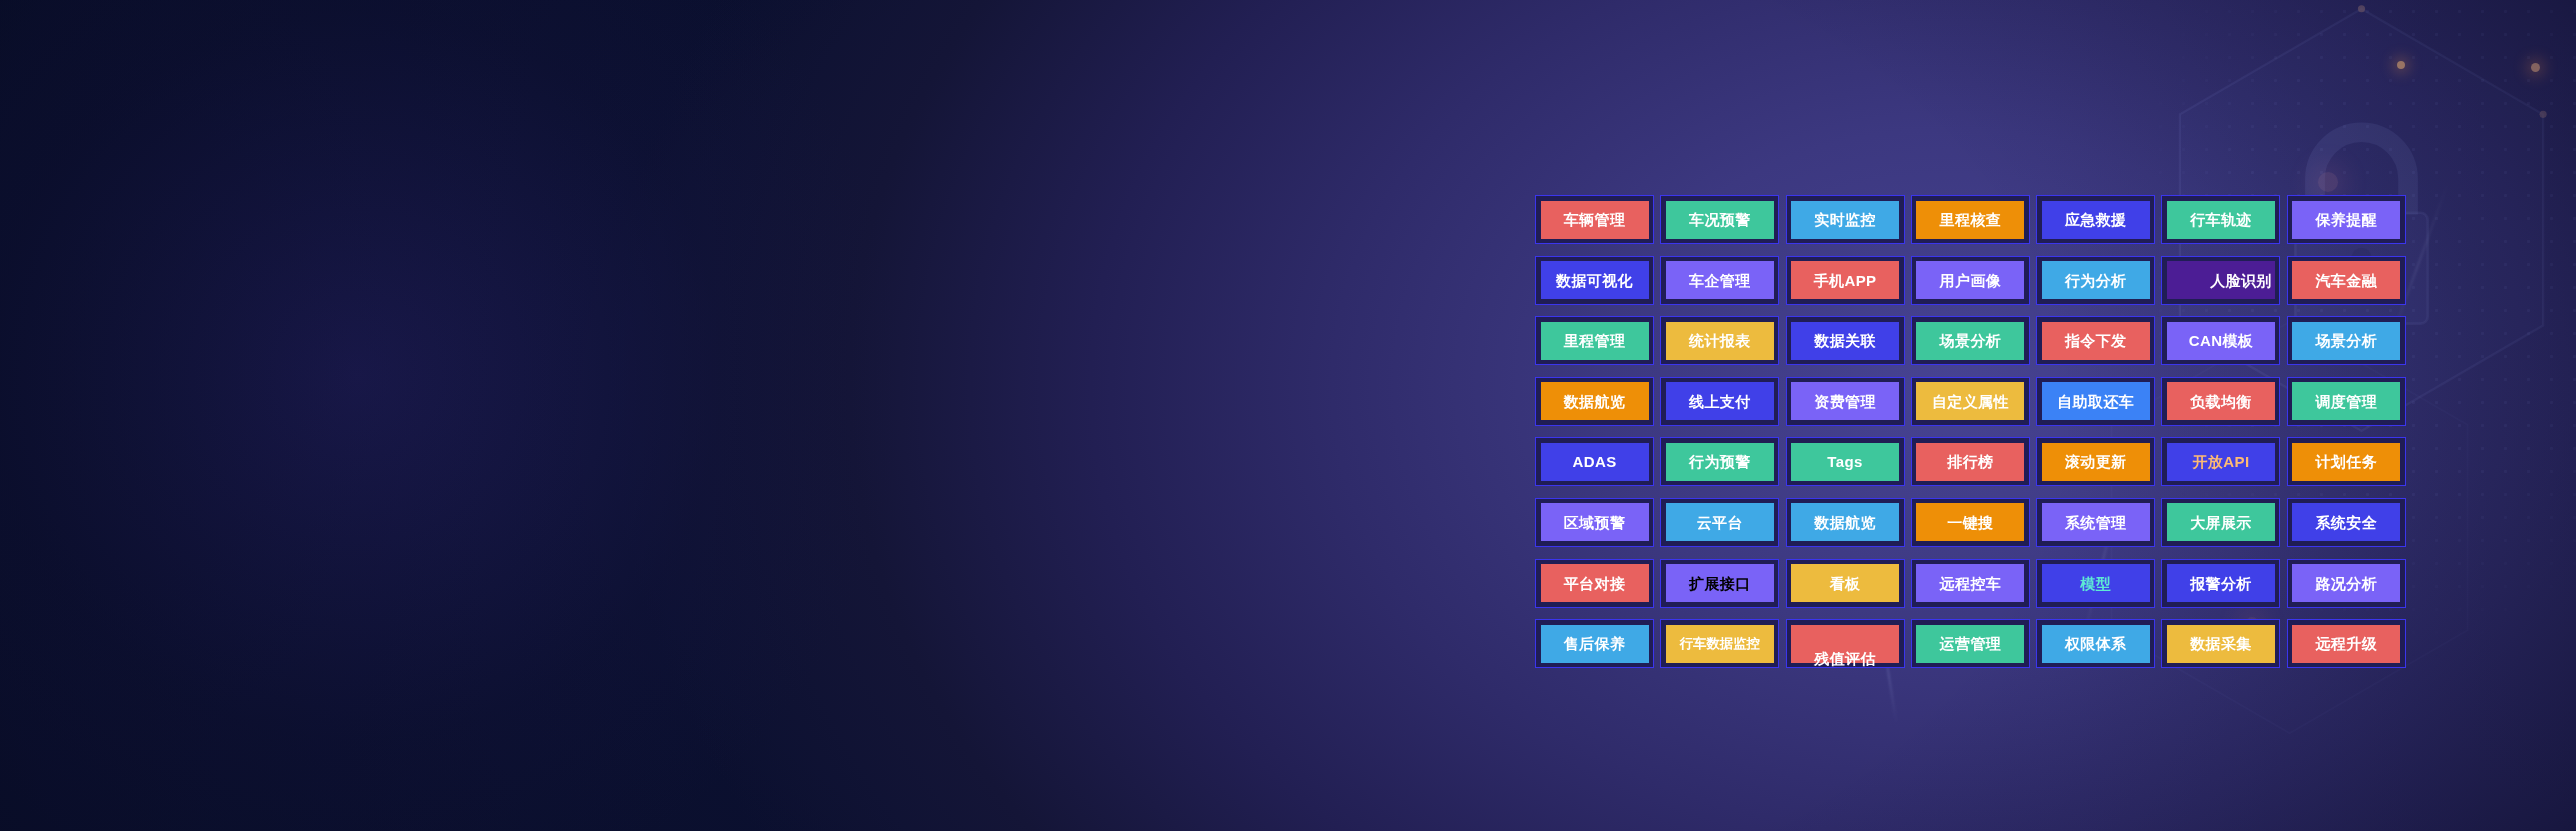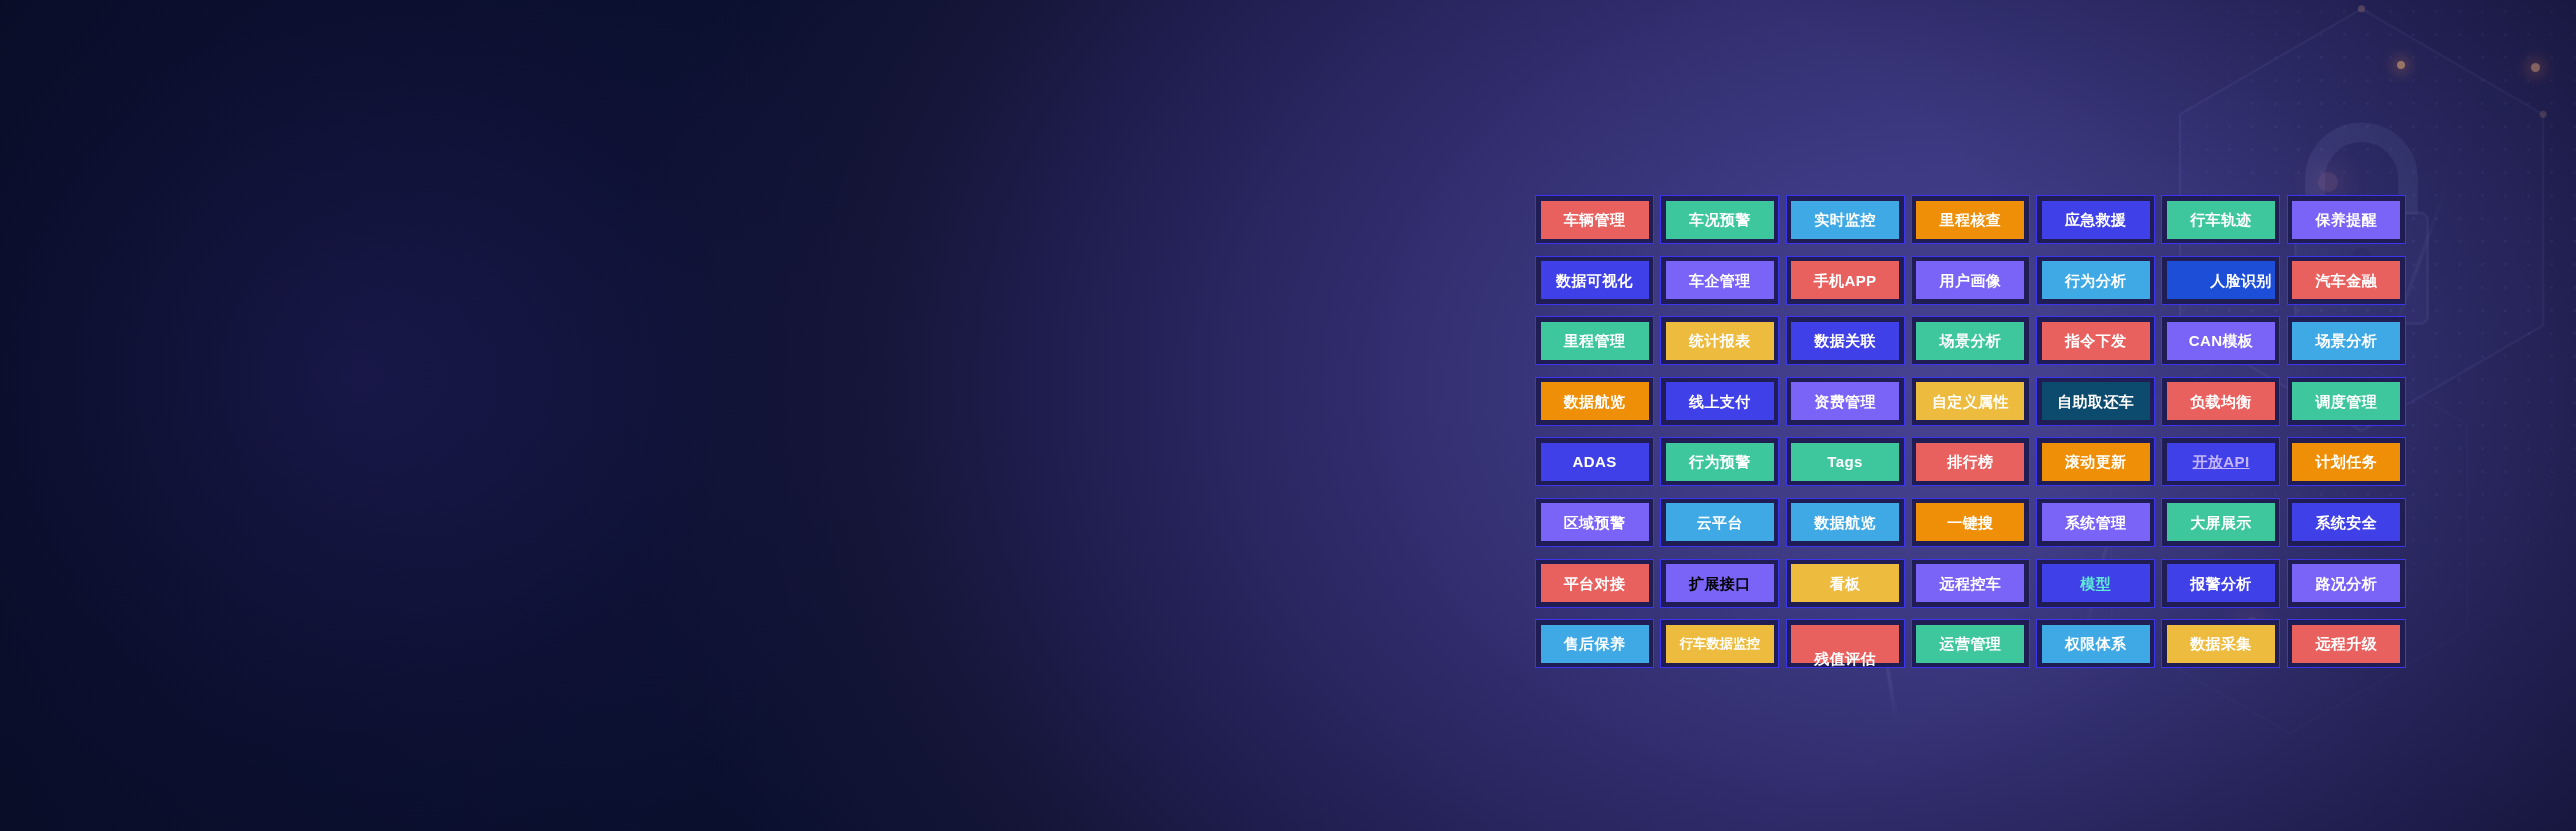--- a/index.html
+++ b/index.html
@@ -217,21 +217,21 @@
         <div class="tile-fill" style="background: rgb(122, 99, 247);">
           <span class="tile-label" style="color: rgb(255, 255, 255);">用户画像</span>
         </div>
       </div>
       <div class="tile">
         <div class="tile-fill" style="background: rgb(63, 169, 230);">
           <span class="tile-label" style="color: rgb(255, 255, 255);">行为分析</span>
         </div>
       </div>
       <div class="tile">
-        <div class="tile-fill" style="background: #1d4ed8; padding-left: 40px;">
+        <div class="tile-fill" style="background: #4c1d95; padding-left: 40px;">
           <span class="tile-label" style="color: rgb(255, 255, 255);">人脸识别</span>
         </div>
       </div>
       <div class="tile">
         <div class="tile-fill" style="background: rgb(232, 97, 95);">
           <span class="tile-label" style="color: rgb(255, 255, 255);">汽车金融</span>
         </div>
       </div>
       <div class="tile">
         <div class="tile-fill" style="background: rgb(62, 199, 156);">
@@ -282,21 +282,21 @@
         <div class="tile-fill" style="background: rgb(122, 99, 247);">
           <span class="tile-label" style="color: rgb(255, 255, 255);">资费管理</span>
         </div>
       </div>
       <div class="tile">
         <div class="tile-fill" style="background: rgb(237, 187, 62);">
           <span class="tile-label" style="color: rgb(255, 255, 255);">自定义属性</span>
         </div>
       </div>
       <div class="tile">
-        <div class="tile-fill" style="background: #0c4a6e;">
+        <div class="tile-fill" style="background: #3b82f6;">
           <span class="tile-label" style="color: rgb(255, 255, 255);">自助取还车</span>
         </div>
       </div>
       <div class="tile">
         <div class="tile-fill" style="background: rgb(232, 97, 95);">
           <span class="tile-label" style="color: rgb(255, 255, 255);">负载均衡</span>
         </div>
       </div>
       <div class="tile">
         <div class="tile-fill" style="background: rgb(62, 199, 156);">
@@ -323,21 +323,21 @@
           <span class="tile-label" style="color: rgb(255, 255, 255);">排行榜</span>
         </div>
       </div>
       <div class="tile">
         <div class="tile-fill" style="background: rgb(238, 143, 7);">
           <span class="tile-label" style="color: rgb(255, 255, 255);">滚动更新</span>
         </div>
       </div>
       <div class="tile">
         <div class="tile-fill" style="background: rgb(64, 64, 232);">
-          <span class="tile-label" style="color: #c4b5fd; text-decoration: underline;">开放API</span>
+          <span class="tile-label" style="color: #fdba74;">开放API</span>
         </div>
       </div>
       <div class="tile">
         <div class="tile-fill" style="background: rgb(238, 143, 7);">
           <span class="tile-label" style="color: rgb(255, 255, 255);">计划任务</span>
         </div>
       </div>
       <div class="tile">
         <div class="tile-fill" style="background: rgb(122, 99, 247);">
           <span class="tile-label" style="color: rgb(255, 255, 255);">区域预警</span>

